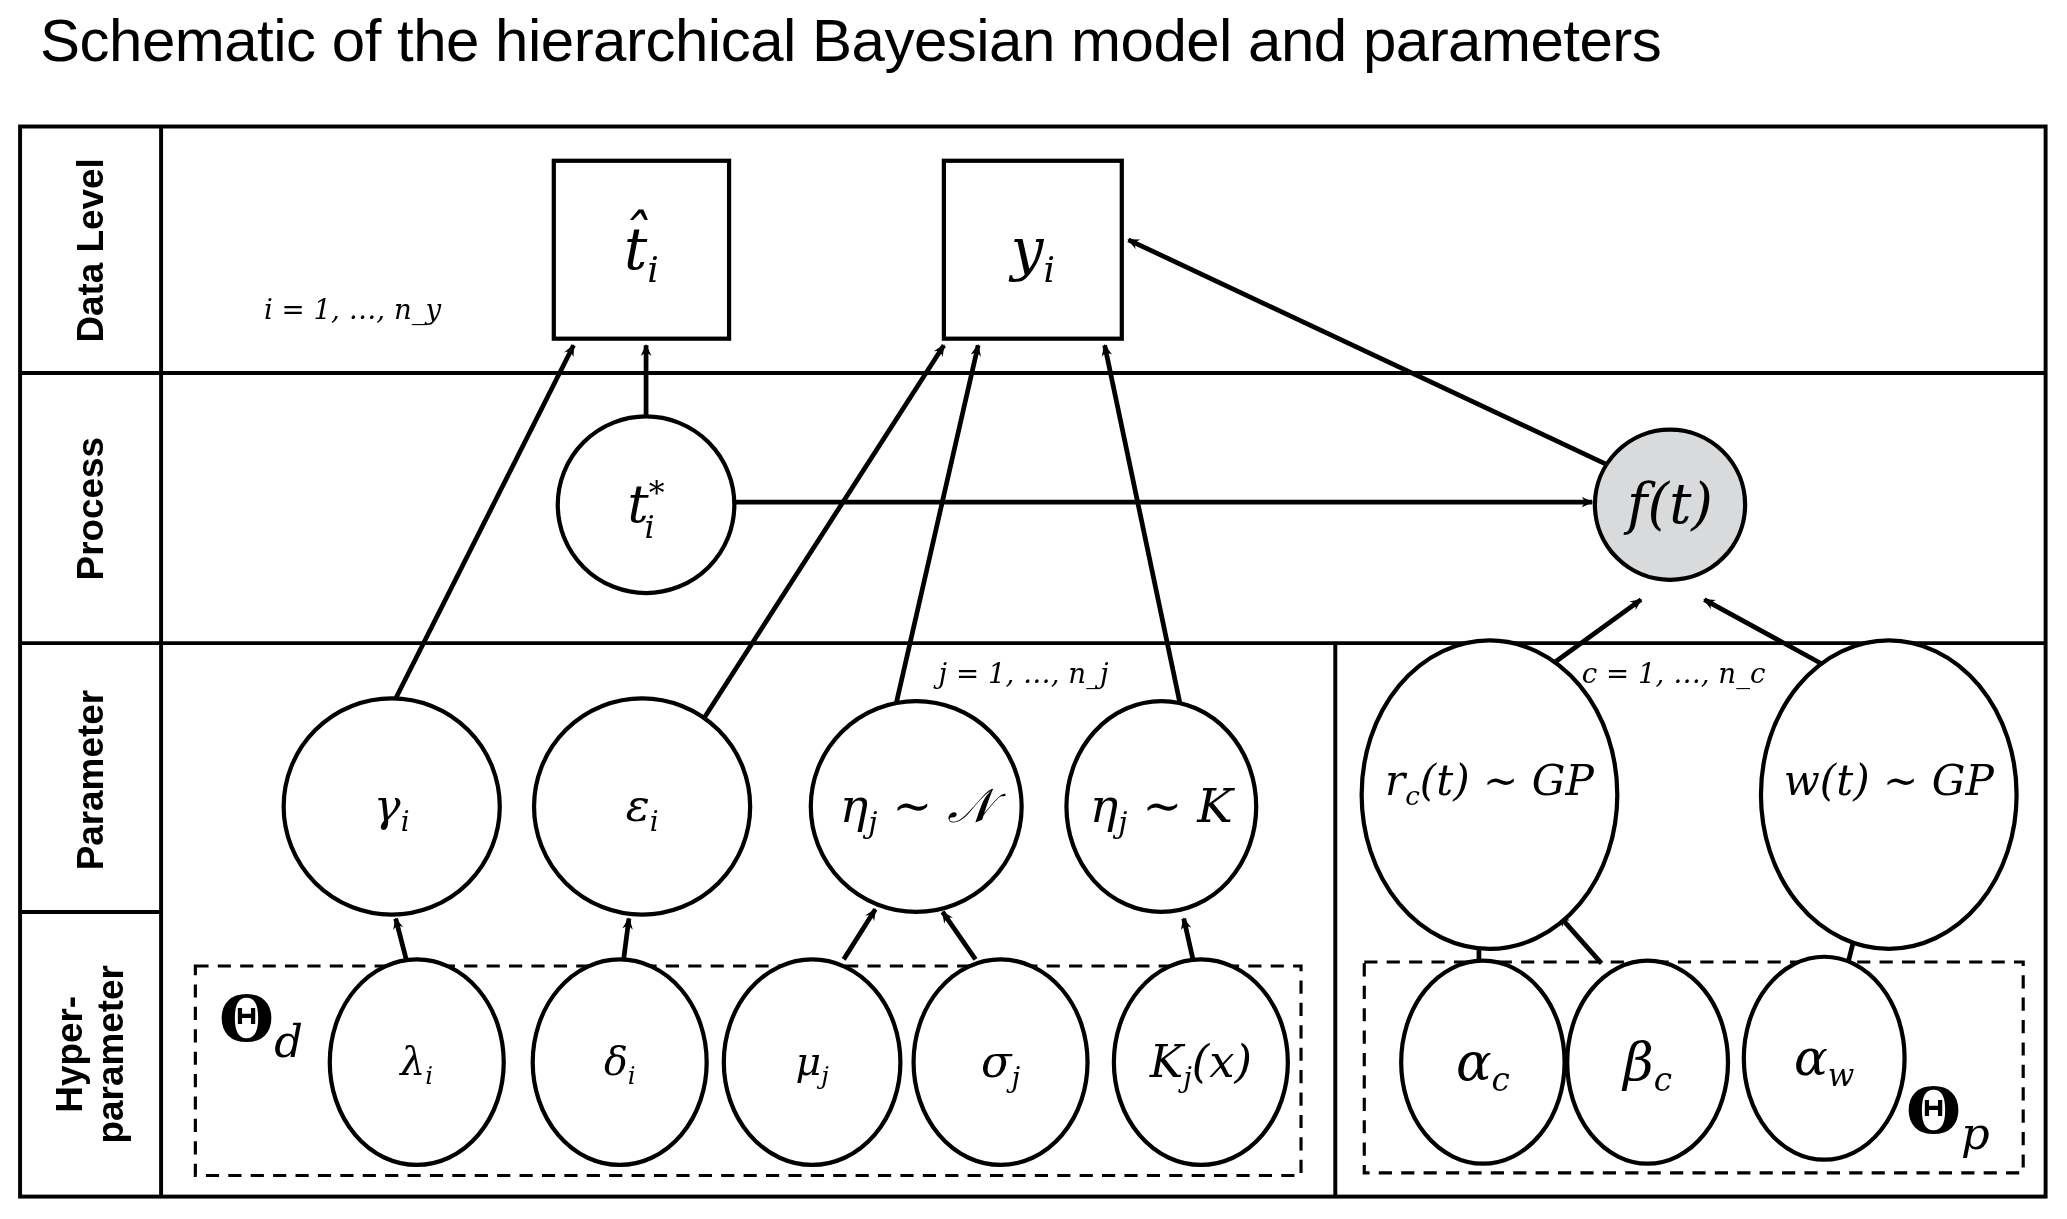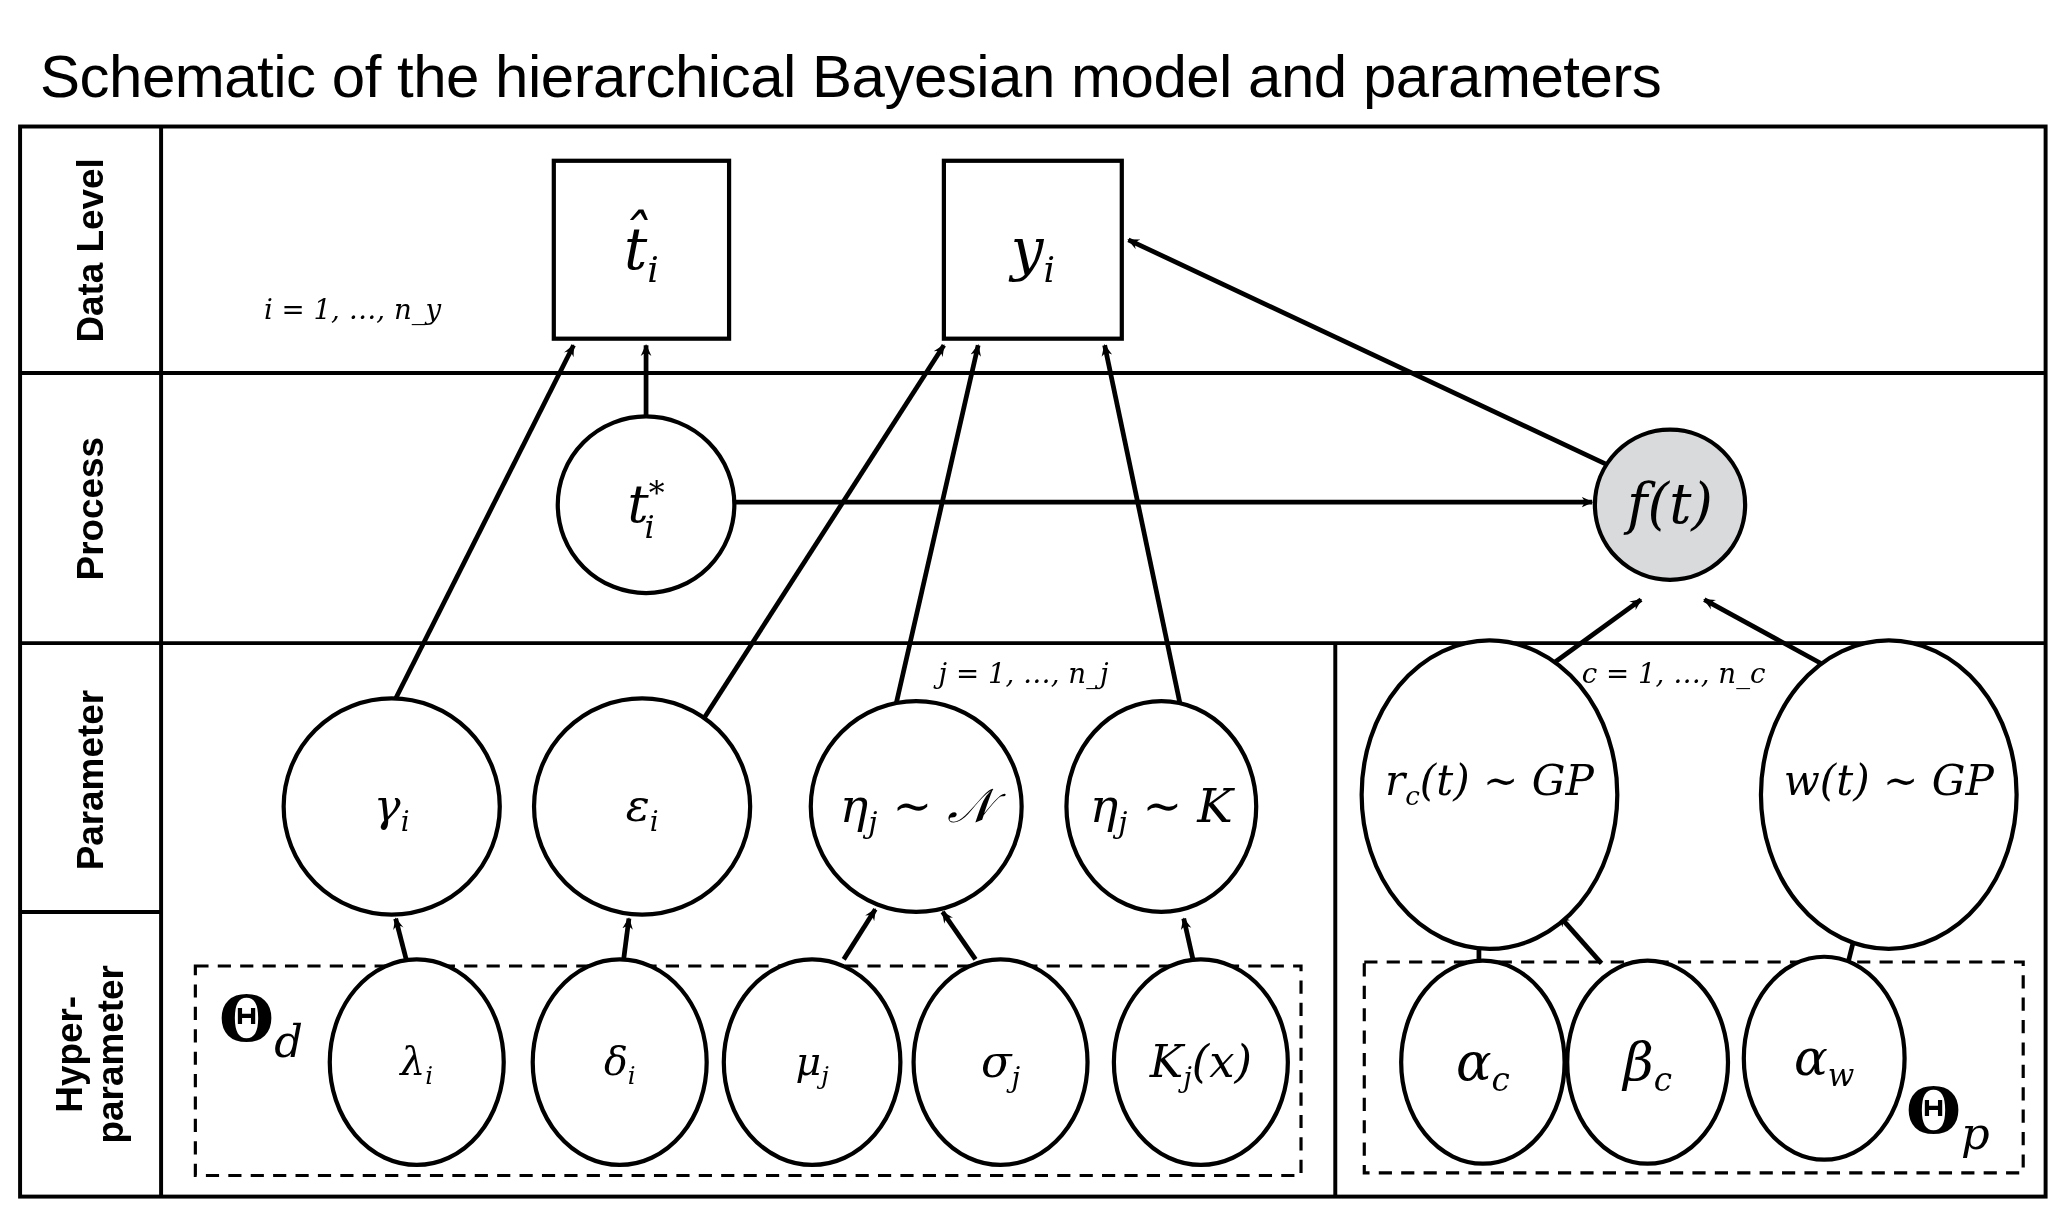--- a/index.html
+++ b/index.html
@@ -1,17 +1,17 @@
 <!DOCTYPE html>
 <html><head>
 <meta charset="utf-8">
 <style>
   html, body { margin:0; padding:0; background:#ffffff; }
   body { width:2067px; height:1219px; overflow:hidden; position:relative; }
-  .title { position:absolute; left:40px; top:6px; font-family:"Liberation Sans", sans-serif; font-size:60px; color:#000; white-space:nowrap; letter-spacing:-0.5px;margin-top:36px; }
+  .title { position:absolute; left:40px; top:6px; font-family:"Liberation Sans", sans-serif; font-size:60px; color:#000; white-space:nowrap; letter-spacing:-0.5px; }
   svg { position:absolute; left:0; top:0; }
   .rowlabel { font-family:"Liberation Sans", sans-serif; font-weight:bold; font-size:28px; fill:#000; }
   .math { font-family:"DejaVu Serif", serif; font-style:italic; fill:#000; }
   .mathup { font-family:"DejaVu Serif", serif; fill:#000; }
   .node { fill:#ffffff; stroke:#000; stroke-width:3.2; }
   .node.shaded { fill:#d9dadb; }
   .edge { stroke:#000; stroke-width:3.6; fill:none; }
   .frame { stroke:#000; stroke-width:3; fill:none; }
   .dash { stroke:#000; stroke-width:2.4; fill:none; stroke-dasharray:10 7; }
 </style>

